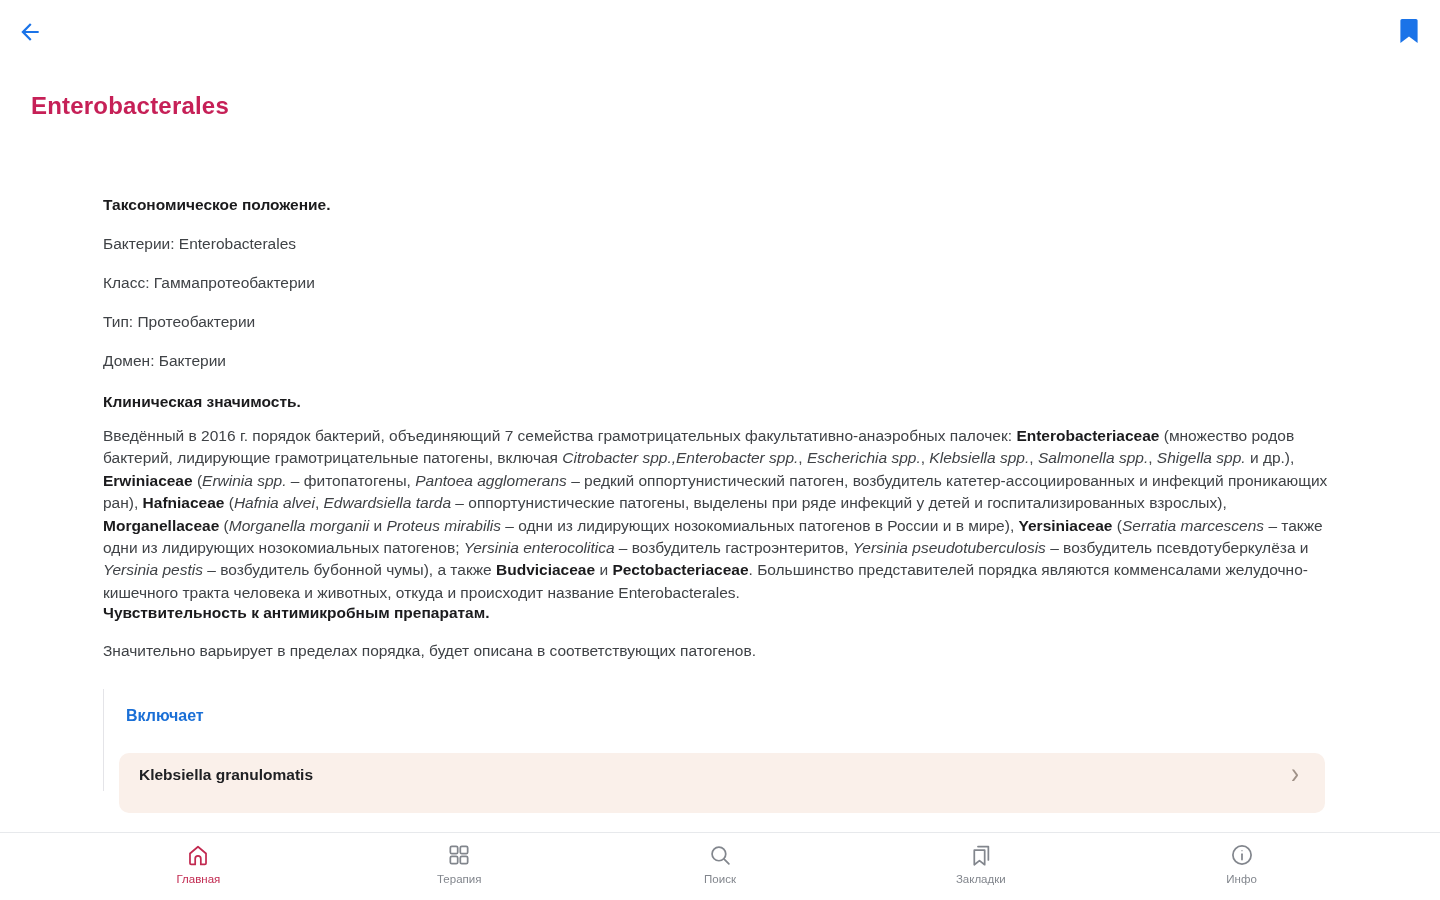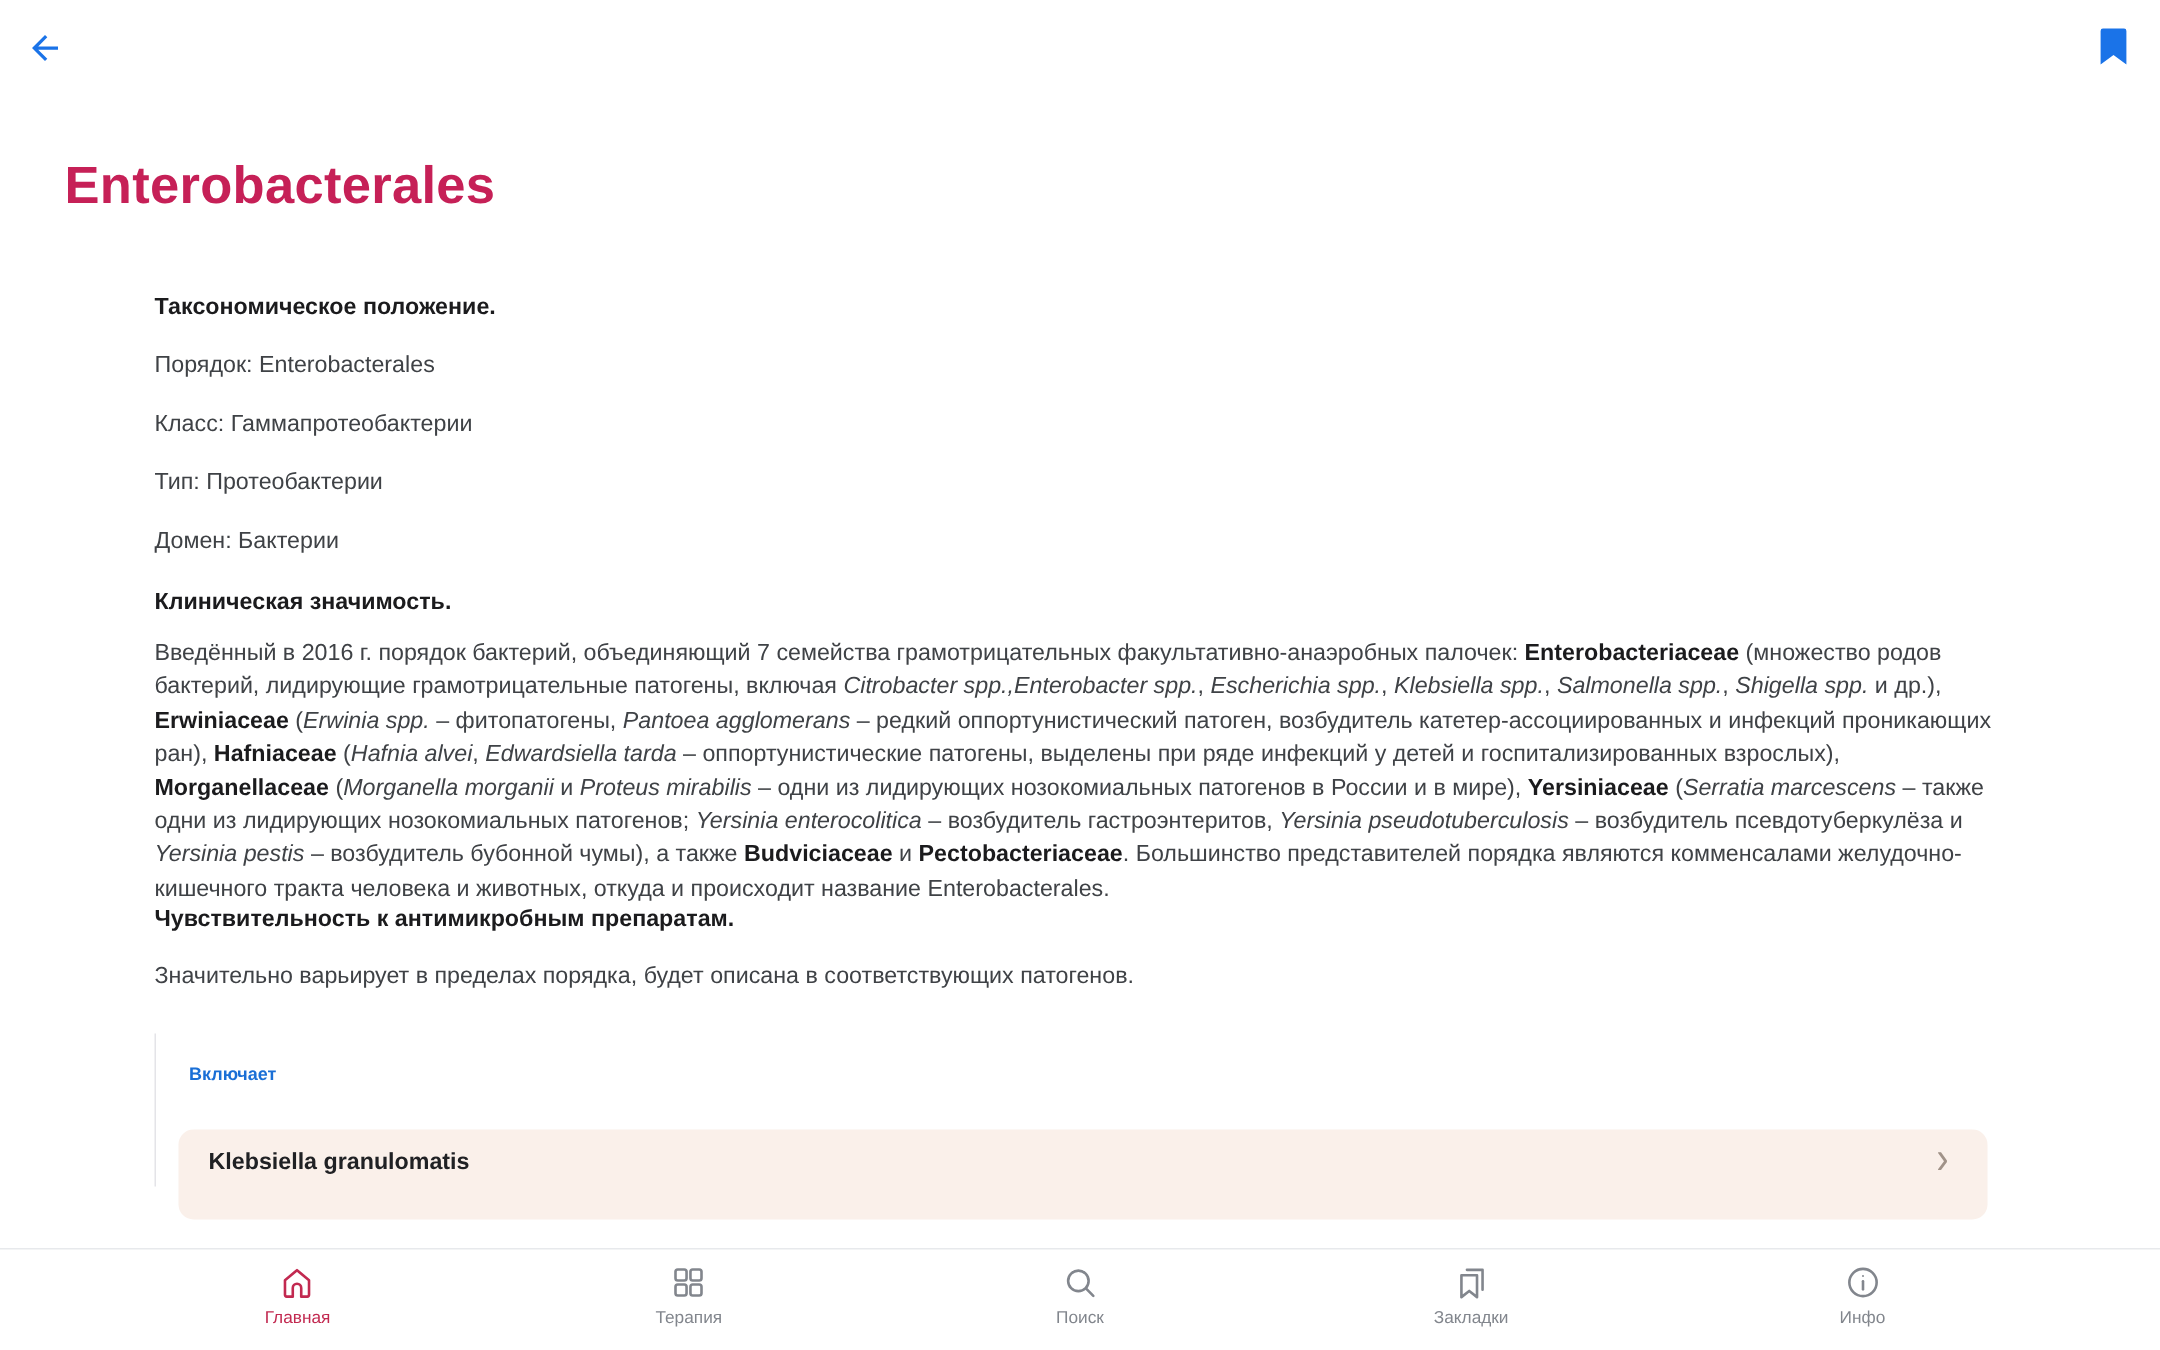--- a/index.html
+++ b/index.html
@@ -11,22 +11,22 @@
   }
   
   .icon-btn{
     position:absolute;background:none;border:none;padding:0;margin:0;cursor:pointer;
     display:flex;align-items:center;justify-content:center;
   }
   .back-btn{left:16px;top:18px;width:28px;height:28px;color:var(--accent-blue,#1a73e8);}
   .bookmark-btn{right:18px;top:16px;width:26px;height:30px;color:var(--accent-blue,#1a73e8);}
   
   .page-title{
-    position:absolute;left:27px;top:88px;margin:16px;
-    font-size:35px;font-weight:700;letter-spacing:.2px;
+    position:absolute;left:27px;top:88px;margin:4px;
+    font-size:24px;font-weight:700;letter-spacing:.2px;
     color:var(--accent-red,#c62057);
   }
   
   .content{
     position:absolute;left:103px;top:196px;width:1237px;
     color:var(--text,#3f4246);
     font-size:15.5px;line-height:18px;
   }
   .sec-heading{
     margin:0;font-size:15.5px;font-weight:700;line-height:18px;
@@ -39,21 +39,21 @@
   }
   .clinical-paragraph b{color:var(--heading-text,#1b1b1d);}
   .suscept-heading{}
   .suscept-text{margin:20px 0 0 0;line-height:18px;}
   
   .includes-card{
     margin-top:29px;border-left:1px solid #e4e4e8;height:102px;
     padding-top:14px;box-sizing:border-box;
   }
   .includes-heading{
-    margin:0 0 0 22px;font-size:12px;font-weight:700;line-height:26px;
+    margin:0 0 0 22px;font-size:16px;font-weight:700;line-height:26px;
     color:var(--includes-blue,#1a6fd6);
   }
   .includes-row{
     margin:24px 15px 0 15px;height:60px;border-radius:10px;
     background:var(--row-bg,#faf0ea);
     display:flex;align-items:flex-start;justify-content:space-between;
     padding:13px 20px 0 20px;box-sizing:border-box;cursor:pointer;
   }
   .row-label{font-size:15.5px;font-weight:700;color:#202124;line-height:18px;}
   .chevron{
@@ -85,21 +85,21 @@
 <button class="icon-btn bookmark-btn">
   <svg width="22" height="28" viewBox="0 0 22 28">
     <path d="M4 2h14a1.6 1.6 0 0 1 1.6 1.6V26l-8.6-6.4L2.4 26V3.6A1.6 1.6 0 0 1 4 2z" fill="currentColor"></path>
   </svg>
 </button>
 
 <h1 class="page-title">Enterobacterales</h1>
 
 <div class="content">
   <p class="sec-heading">Таксономическое положение.</p>
-  <p class="tax-line">Порядок: Enterobacterales</p>
+  <p class="tax-line">Бактерии: Enterobacterales</p>
   <p class="tax-line">Класс: Гаммапротеобактерии</p>
   <p class="tax-line">Тип: Протеобактерии</p>
   <p class="tax-line">Домен: Бактерии</p>
 
   <p class="sec-heading clinical-heading">Клиническая значимость.</p>
   <p class="clinical-paragraph"><span>Введённый в 2016 г. порядок бактерий, объединяющий 7 семейства грамотрицательных факультативно-анаэробных палочек: </span><b>Enterobacteriaceae</b><span> (множество родов бактерий, лидирующие грамотрицательные патогены, включая </span><i>Citrobacter spp.,</i><i>Enterobacter spp.</i><span>, </span><i>Escherichia spp.</i><span>, </span><i>Klebsiella spp.</i><span>, </span><i>Salmonella spp.</i><span>, </span><i>Shigella spp.</i><span> и др.), </span><b>Erwiniaceae</b><span> (</span><i>Erwinia spp.</i><span> – фитопатогены, </span><i>Pantoea agglomerans</i><span> – редкий оппортунистический патоген, возбудитель катетер-ассоциированных и инфекций проникающих ран), </span><b>Hafniaceae</b><span> (</span><i>Hafnia alvei</i><span>, </span><i>Edwardsiella tarda</i><span> – оппортунистические патогены, выделены при ряде инфекций у детей и госпитализированных взрослых), </span><b>Morganellaceae</b><span> (</span><i>Morganella morganii</i><span> и </span><i>Proteus mirabilis</i><span> – одни из лидирующих нозокомиальных патогенов в России и в мире), </span><b>Yersiniaceae</b><span> (</span><i>Serratia marcescens</i><span> – также одни из лидирующих нозокомиальных патогенов; </span><i>Yersinia enterocolitica</i><span> – возбудитель гастроэнтеритов, </span><i>Yersinia pseudotuberculosis</i><span> – возбудитель псевдотуберкулёза и </span><i>Yersinia pestis</i><span> – возбудитель бубонной чумы), а также </span><b>Budviciaceae</b><span> и </span><b>Pectobacteriaceae</b><span>. Большинство представителей порядка являются комменсалами желудочно-кишечного тракта человека и животных, откуда и происходит название Enterobacterales.</span></p>
 
   <p class="sec-heading suscept-heading">Чувствительность к антимикробным препаратам.</p>
   <p class="suscept-text">Значительно варьирует в пределах порядка, будет описана в соответствующих патогенов.</p>
 

